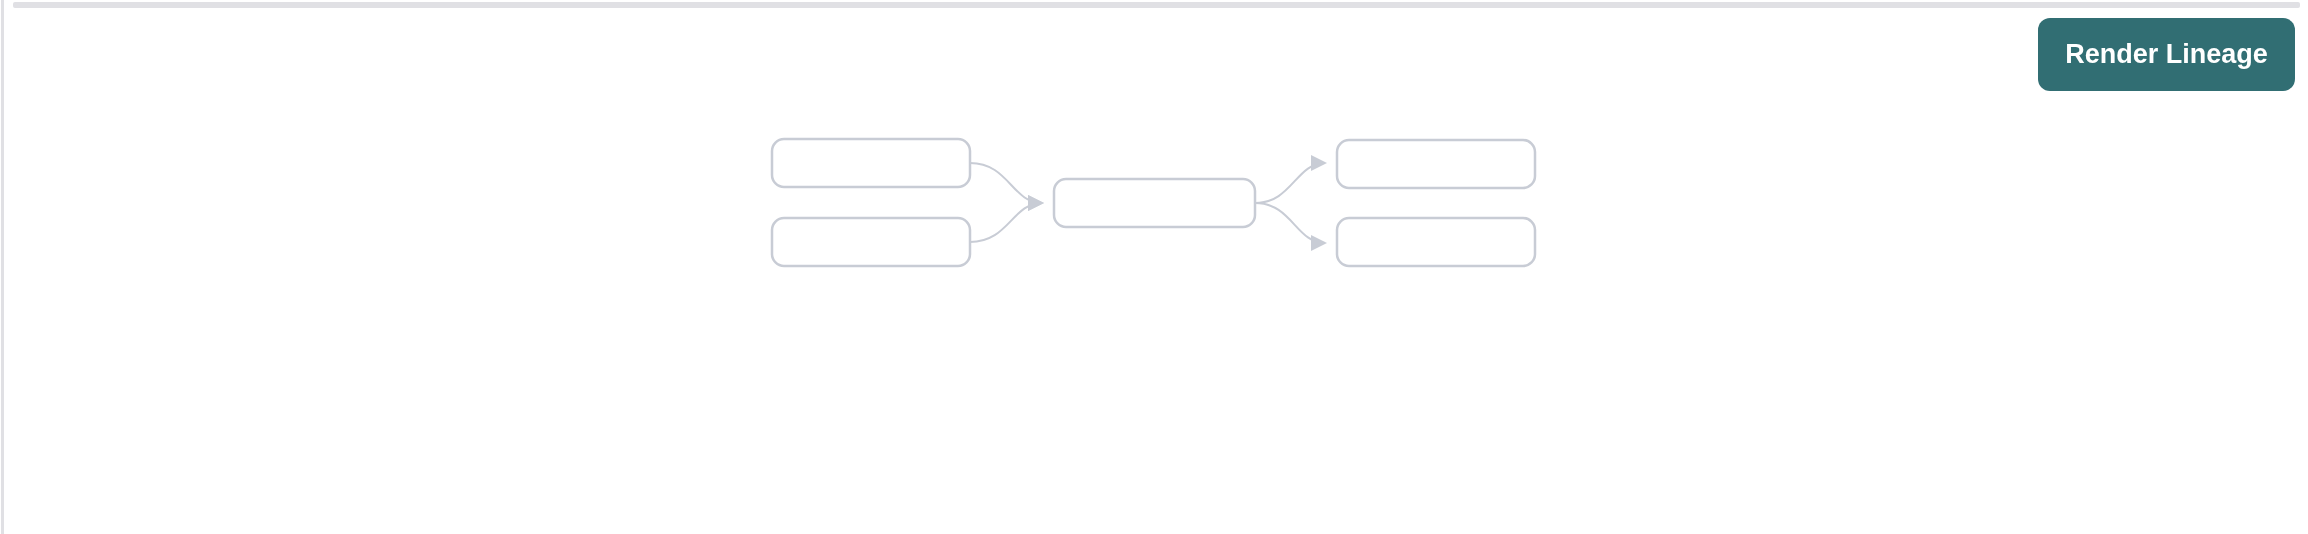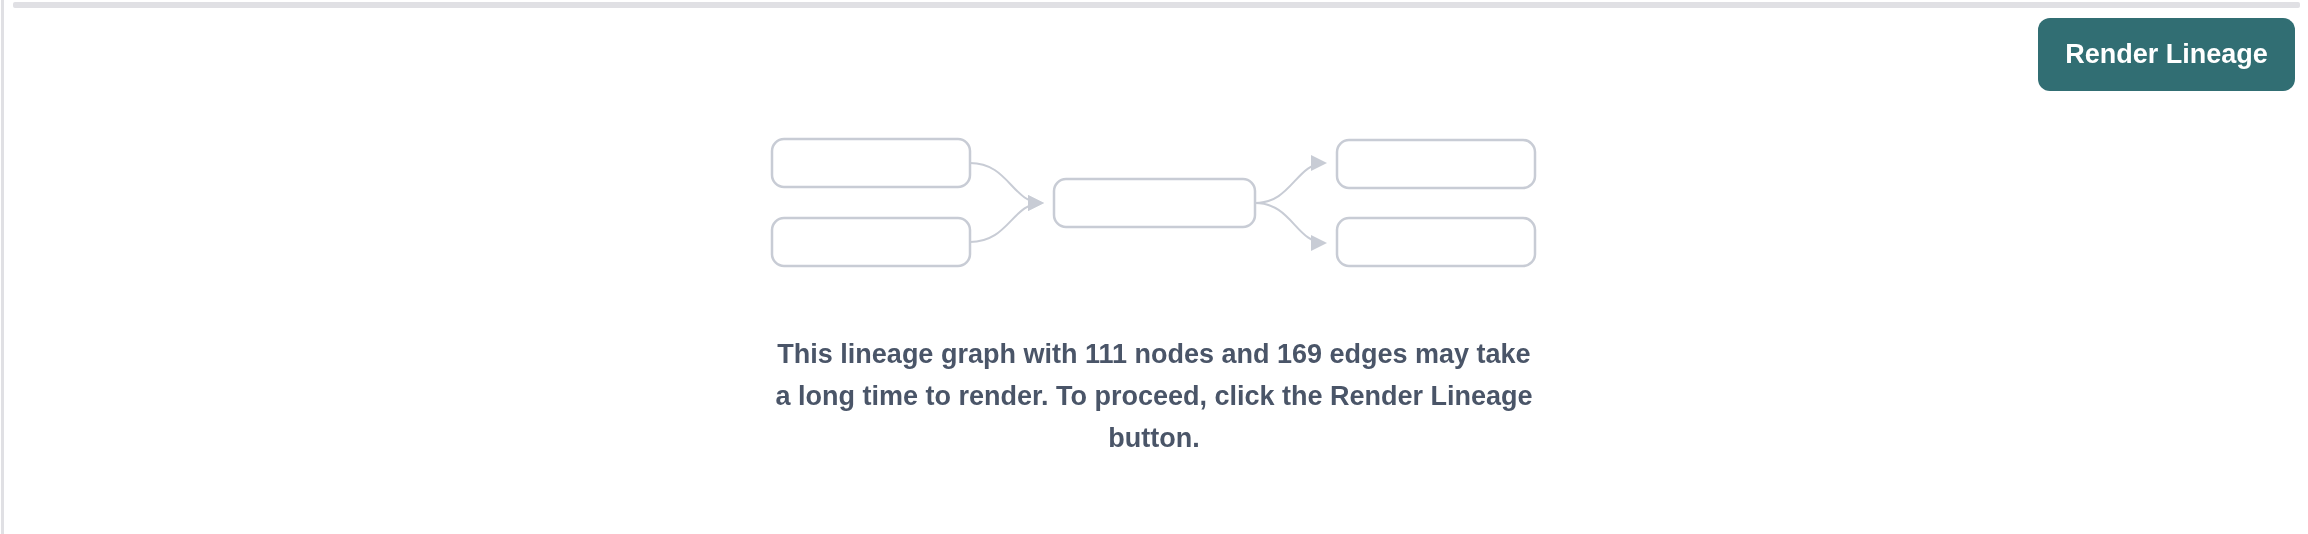--- a/index.html
+++ b/index.html
@@ -108,21 +108,16 @@
 
       <rect x="573" y="5" width="198" height="48" rx="12"></rect>
       <rect x="573" y="83" width="198" height="48" rx="12"></rect>
 
       <path class="edge" d="M 206 28 C 245 28 248 68 278 68" marker-end="url(#arrow)"></path>
       <path class="edge" d="M 206 107 C 245 107 248 68 278 68" marker-end="url(#arrow)"></path>
       <path class="edge" d="M 491 68 C 528 68 532 28 561 28" marker-end="url(#arrow)"></path>
       <path class="edge" d="M 491 68 C 528 68 532 108 561 108" marker-end="url(#arrow)"></path>
     </svg>
 
-    <div class="msg">
-      <div>This lineage graph with 111 nodes and 169 edges may take</div>
-      <div>a long time to render. To proceed, click the Render Lineage</div>
-      <div>button.</div>
-    </div>
 
   </div>
 
 </div>
 
 </body></html>

